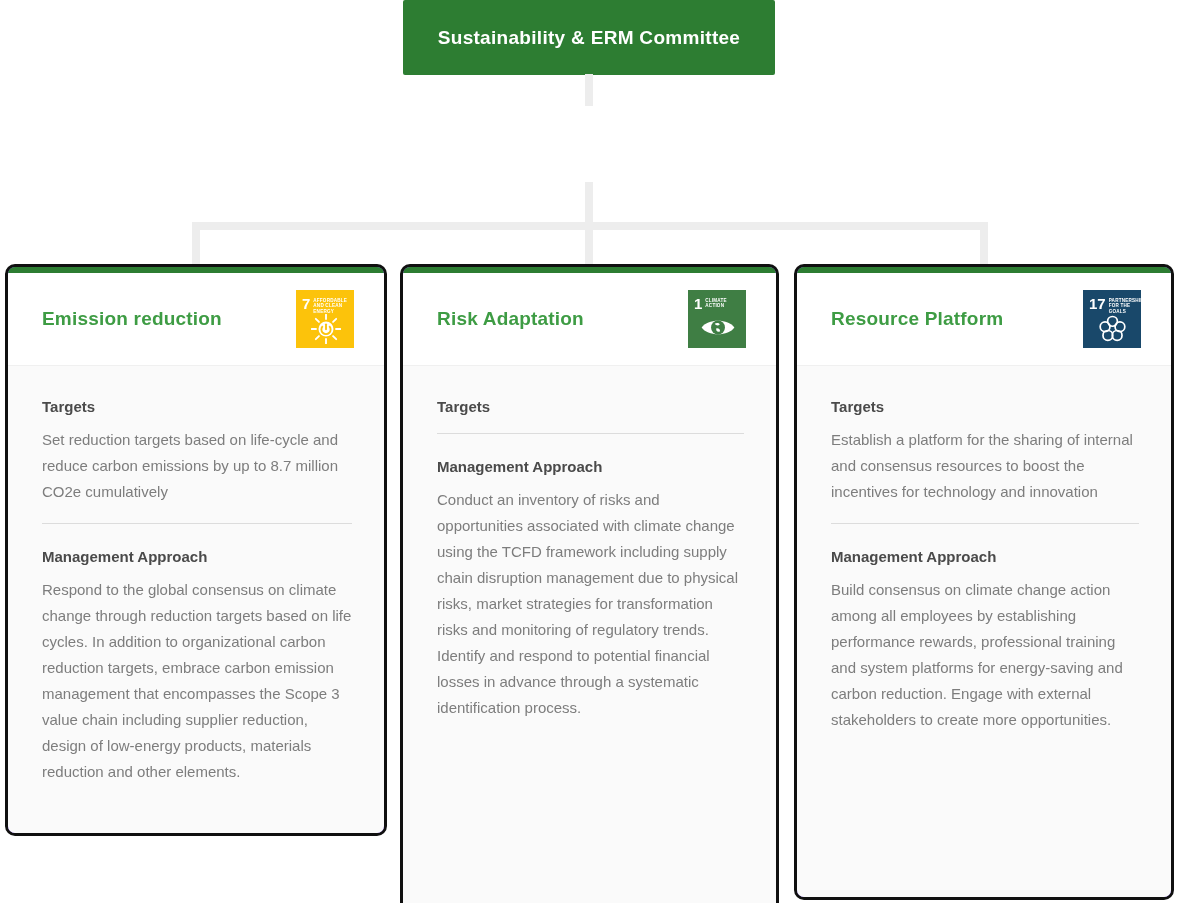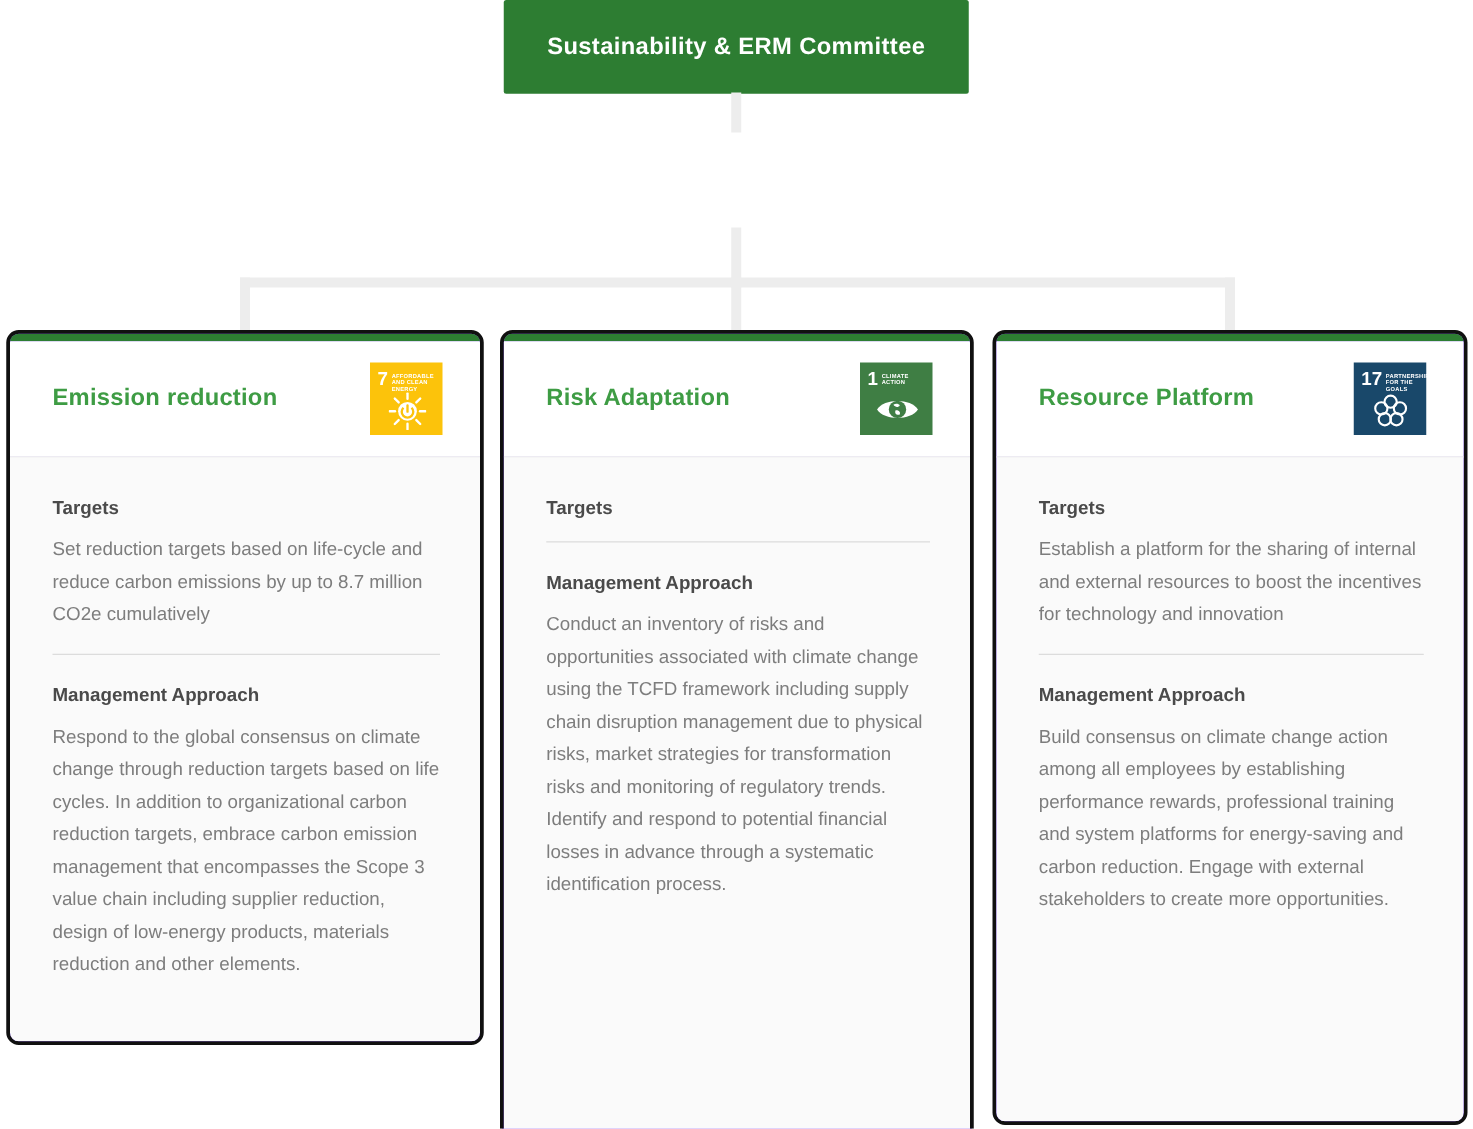--- a/index.html
+++ b/index.html
@@ -148,20 +148,20 @@
               <circle cx="26" cy="27.6" r="6.3"></circle>
               <circle cx="14" cy="27.6" r="6.3"></circle>
               <circle cx="10.4" cy="16.4" r="6.3"></circle>
             </g>
           </svg>
         </div>
       </div>
     </div>
     <div class="card-body">
       <div class="sec-h">Targets</div>
-      <p class="sec-p">Establish a platform for the sharing of internal and external resources to boost the incentives for technology and innovation</p>
+      <p class="sec-p">Establish a platform for the sharing of internal and consensus resources to boost the incentives for technology and innovation</p>
       <hr class="divider">
       <div class="sec-h">Management Approach</div>
       <p class="sec-p">Build consensus on climate change action among all employees by establishing performance rewards, professional training and system platforms for energy-saving and carbon reduction. Engage with external stakeholders to create more opportunities.</p>
     </div>
   </div>
 
 </div>
 
 </body></html>

